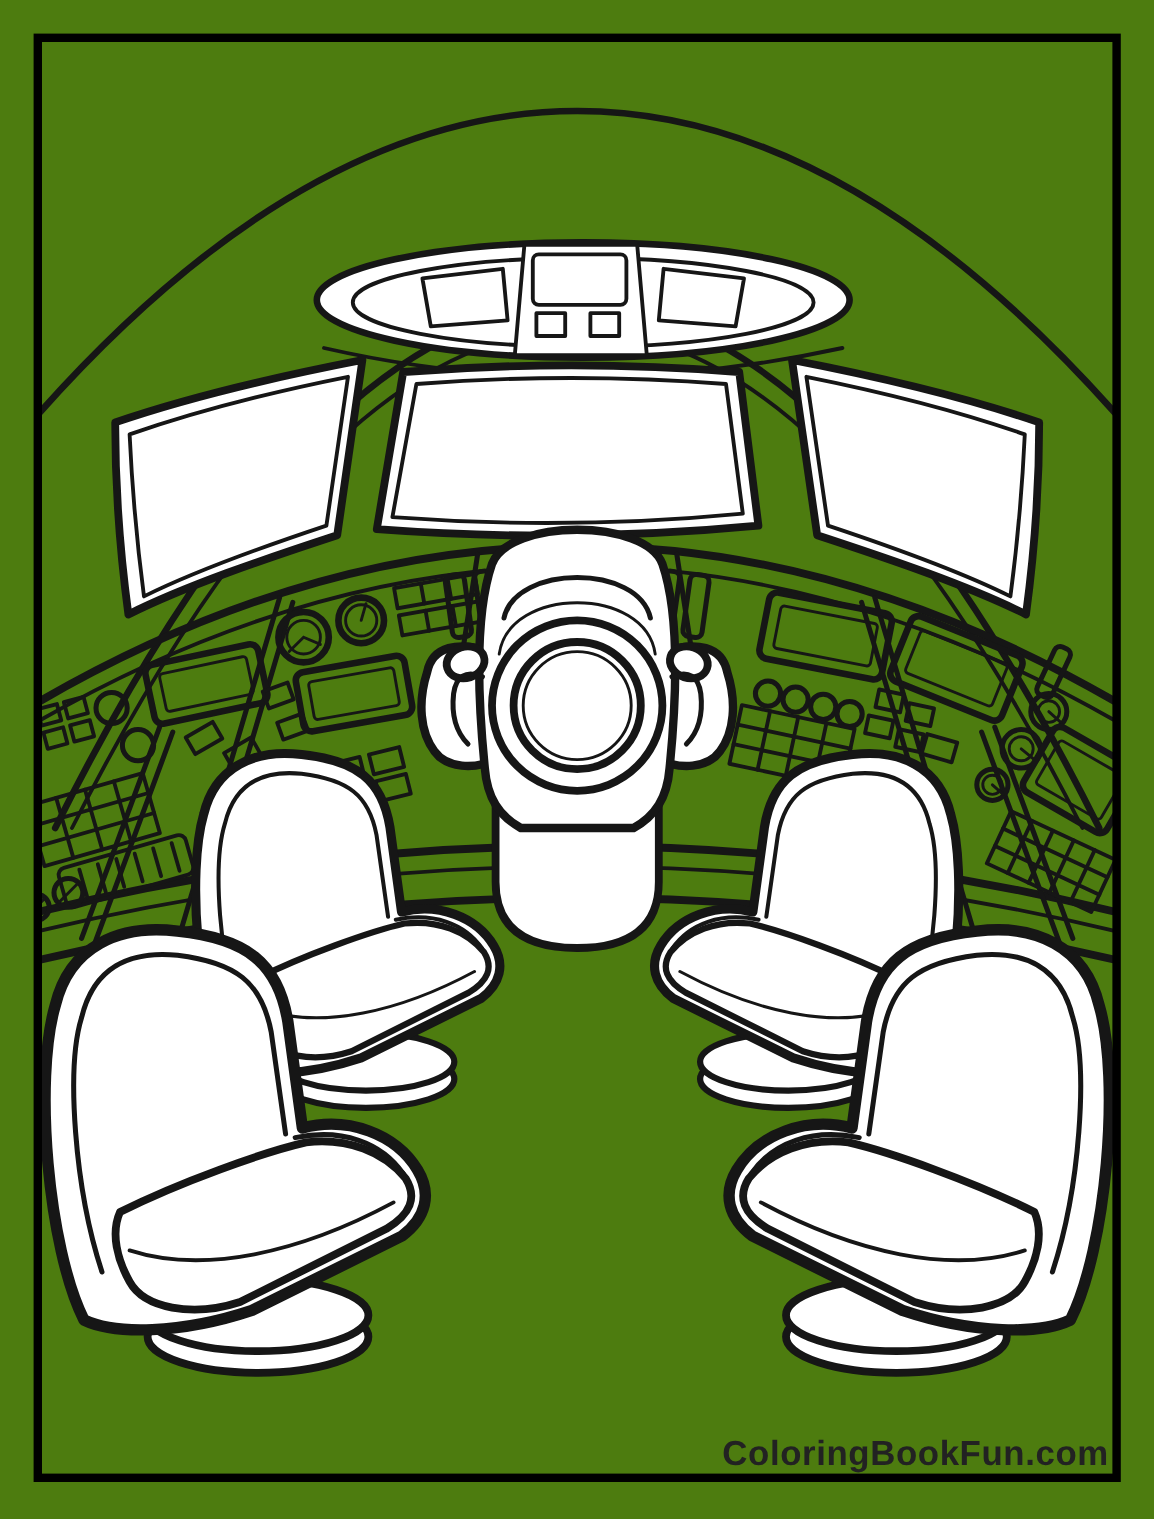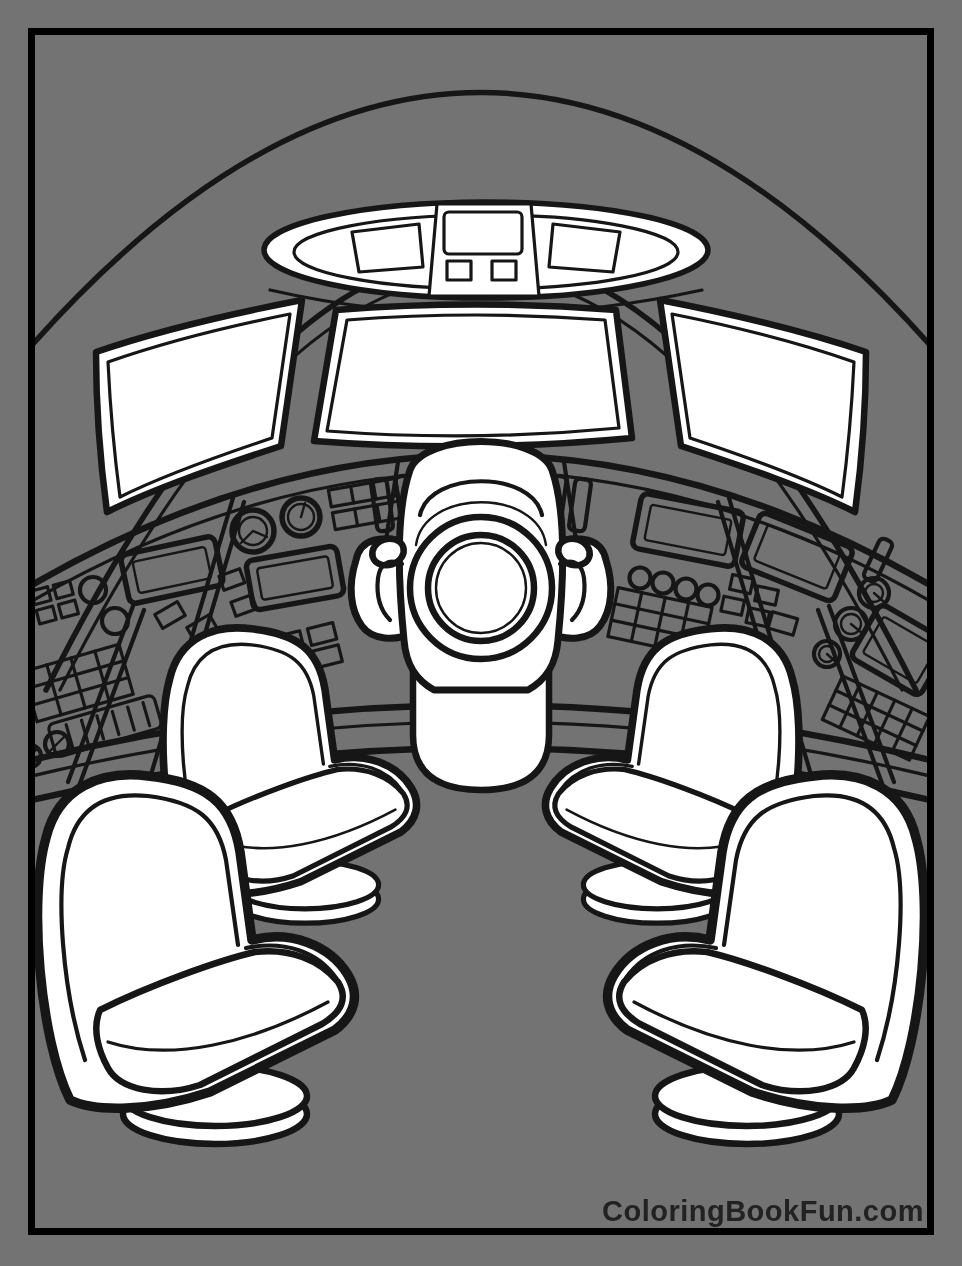--- a/index.html
+++ b/index.html
@@ -1,16 +1,16 @@
 <!DOCTYPE html>
 <html><head>
 <meta charset="utf-8">
 <style>
   html,body{margin:0;padding:0;background:#ffffff;}
-  #page{position:relative;width:962px;height:1266px;background:#737373;font-family:"Liberation Sans",sans-serif;overflow:hidden;}
+  #page{position:relative;width:962px;height:1266px;background:#4d7c0f;font-family:"Liberation Sans",sans-serif;overflow:hidden;}
   svg{position:absolute;left:0;top:0;}
   
   .s2{fill:none;stroke:#161616;stroke-width:2.4;stroke-linecap:round;stroke-linejoin:round}
   .s3{fill:none;stroke:#161616;stroke-width:3.2;stroke-linecap:round;stroke-linejoin:round}
   .s4{fill:none;stroke:#161616;stroke-width:4.2;stroke-linecap:round;stroke-linejoin:round}
   .s5{fill:none;stroke:#161616;stroke-width:5.5;stroke-linecap:round;stroke-linejoin:round}
   .s6{fill:none;stroke:#161616;stroke-width:6.5;stroke-linecap:round;stroke-linejoin:round}
   .w3{fill:#ffffff;stroke:#161616;stroke-width:3.2;stroke-linejoin:round}
   .w5{fill:#ffffff;stroke:#161616;stroke-width:5.5;stroke-linejoin:round}
   .w6{fill:#ffffff;stroke:#161616;stroke-width:6.5;stroke-linejoin:round}

